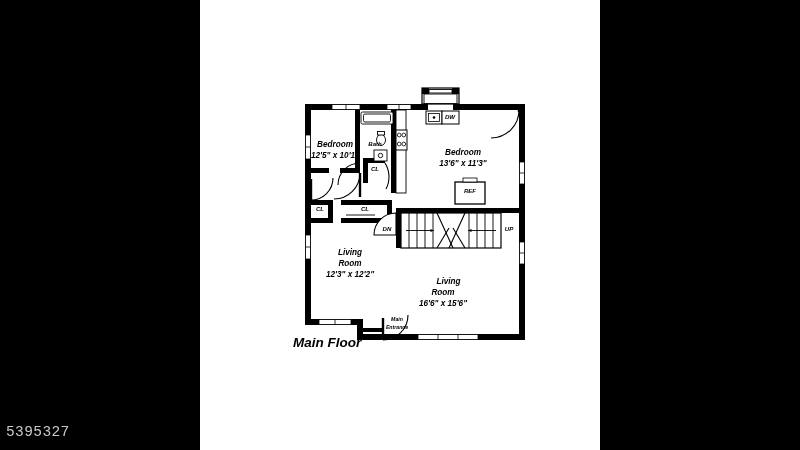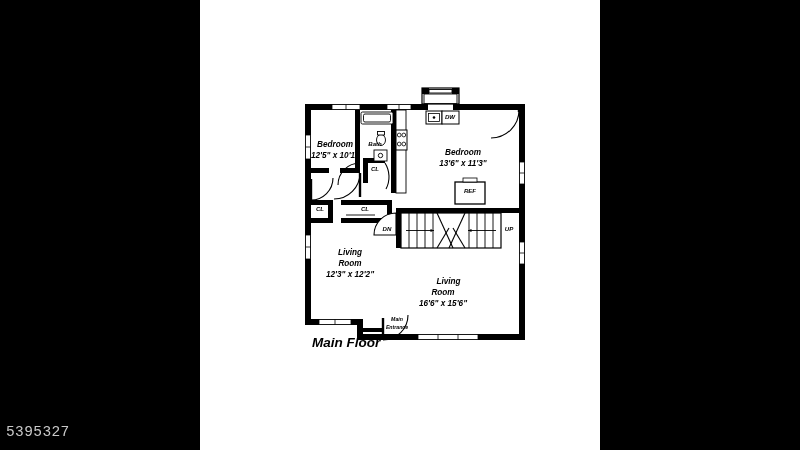--- a/index.html
+++ b/index.html
@@ -5,21 +5,21 @@
   html,body{margin:0;padding:0;background:#000;}
   body{width:800px;height:450px;overflow:hidden;font-family:"Liberation Sans",sans-serif;}
   #stage{position:relative;width:786px;height:450px;background:#000;}
   #canvas{position:absolute;left:200px;top:0;width:400px;height:450px;background:#ffffff;}
   #plan{position:absolute;left:0;top:0;width:400px;height:450px;}
   .lbl{position:absolute;font-family:"Liberation Sans",sans-serif;font-style:italic;font-weight:bold;color:#000;text-align:center;white-space:nowrap;line-height:1.12;letter-spacing:0px;}
   .room-name{font-size:8.2px;}
   .room-dim{font-size:8.2px;}
   .tag{font-size:6.1px;}
   .tag-sm{font-size:5.2px;}
-  .title{font-size:13.5px;font-style:italic;font-weight:bold;margin-left:19px;}
+  .title{font-size:13.5px;font-style:italic;font-weight:bold;}
   .ctr{transform:translateX(-50%);}
   #watermark{position:absolute;left:6px;top:424px;color:#c9c9c9;font-size:14.5px;font-family:Liberation Mono, monospace;letter-spacing:0.4px;}
   .bar-l,.bar-r{position:absolute;top:0;height:450px;width:200px;background:#000;}
   .bar-l{left:0;} .bar-r{left:600px;}
 </style>
 </head>
 <body>
 
 <div id="stage">
 

